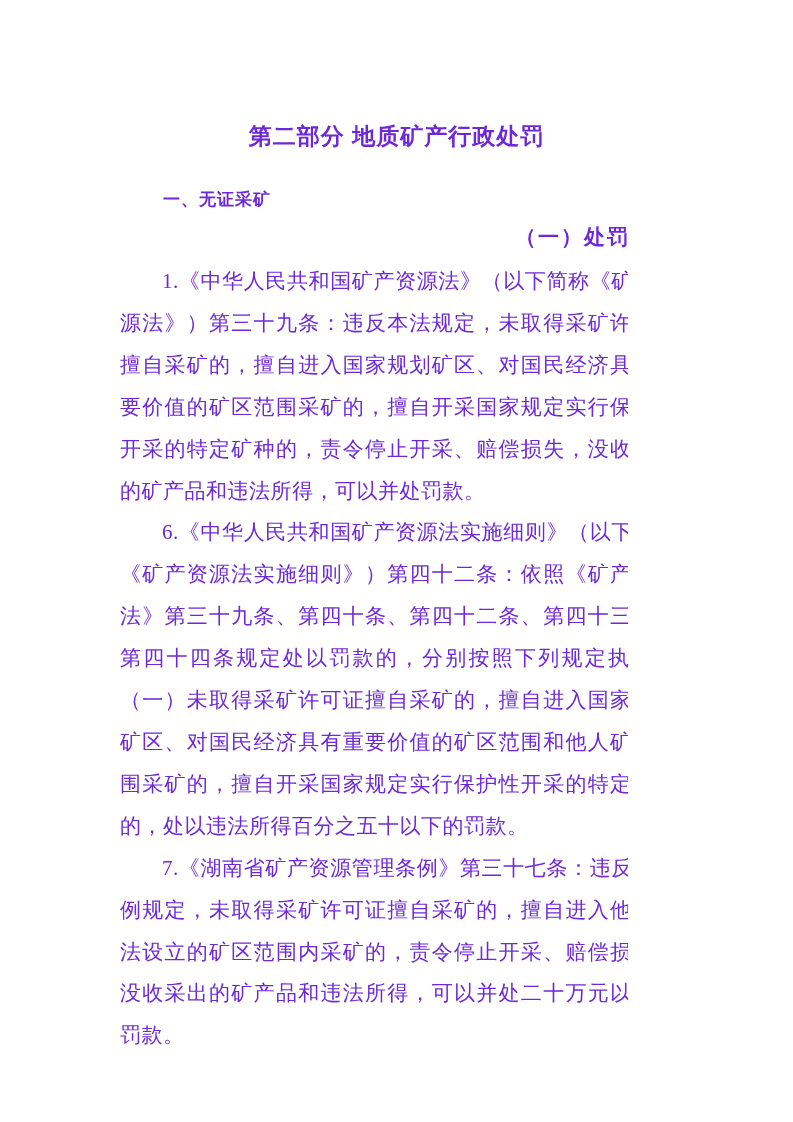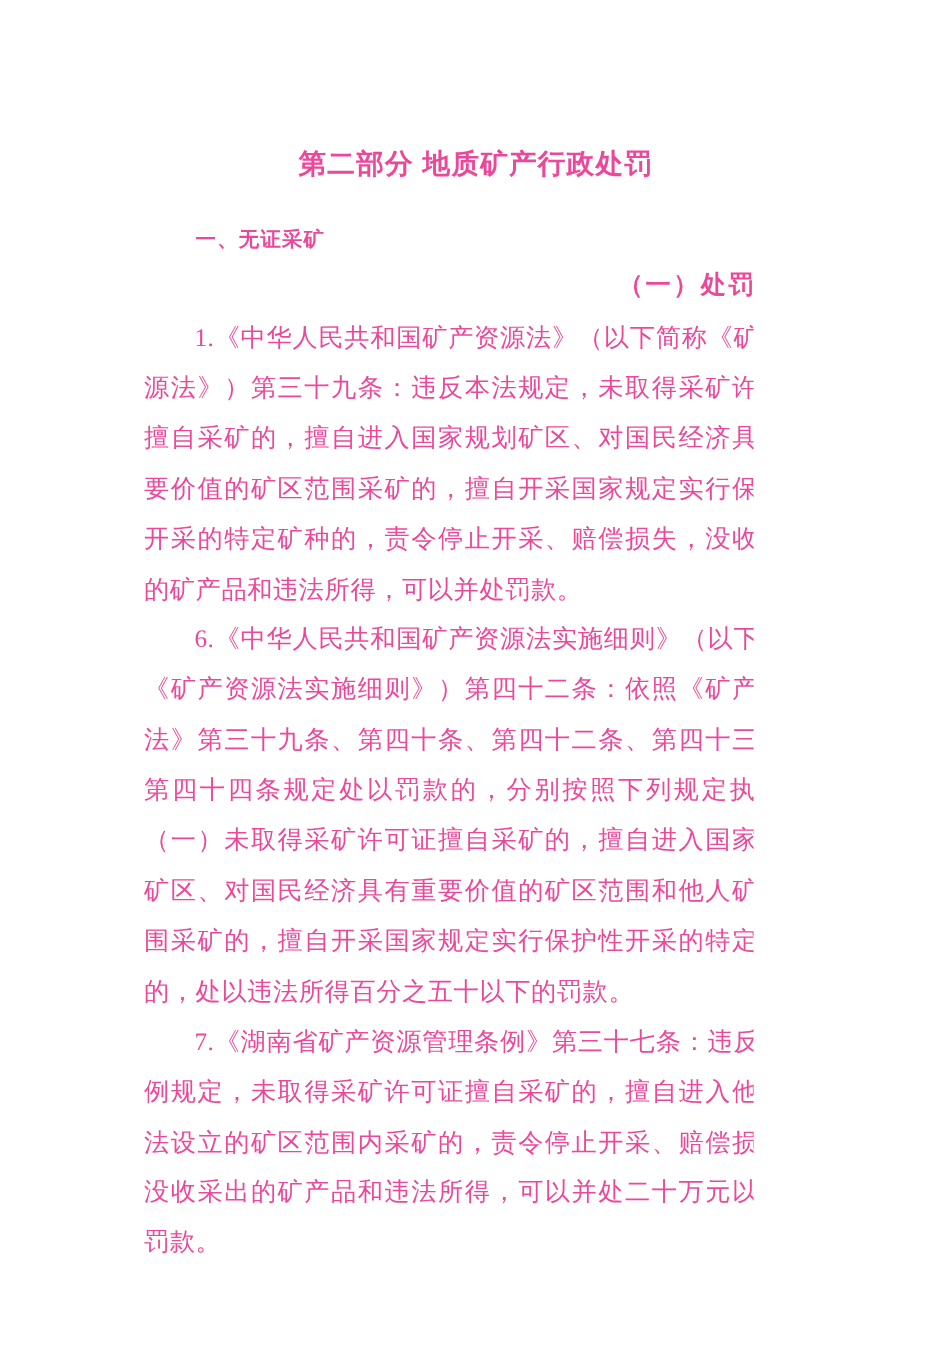--- a/index.html
+++ b/index.html
@@ -5,21 +5,21 @@
   html, body {
     margin: 0;
     padding: 0;
     background: #ffffff;
   }
   .page {
     position: relative;
     width: 628px;
     height: 1122px;
     background: #ffffff;
-    color: #ec4899;
+    color: #6d28d9;
     overflow: hidden;
   }
   .doc-title {
     position: absolute;
     top: 122px;
     left: 0;
     width: 793px;
     margin: 0;
     text-align: center;
     font-family: "Liberation Sans", "DejaVu Sans", sans-serif;

